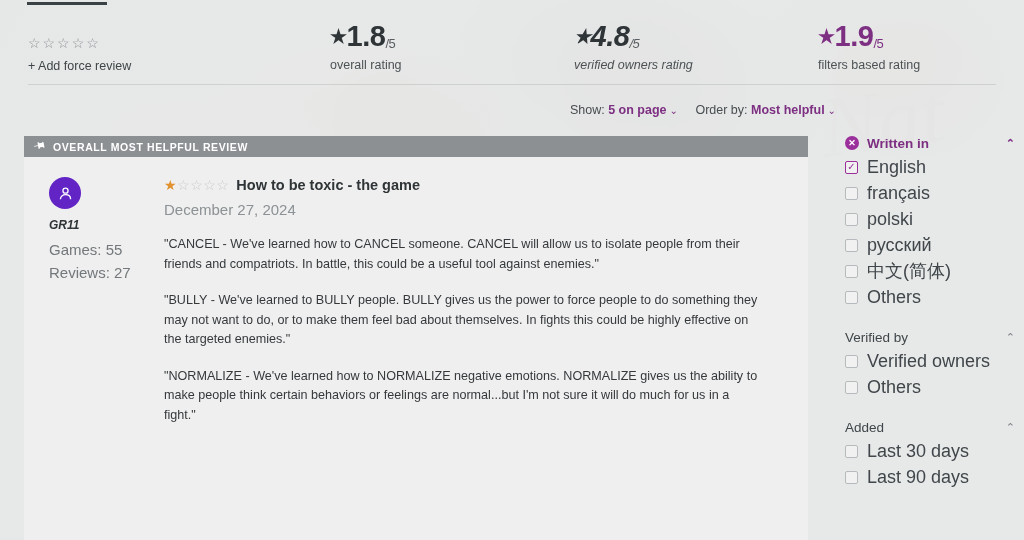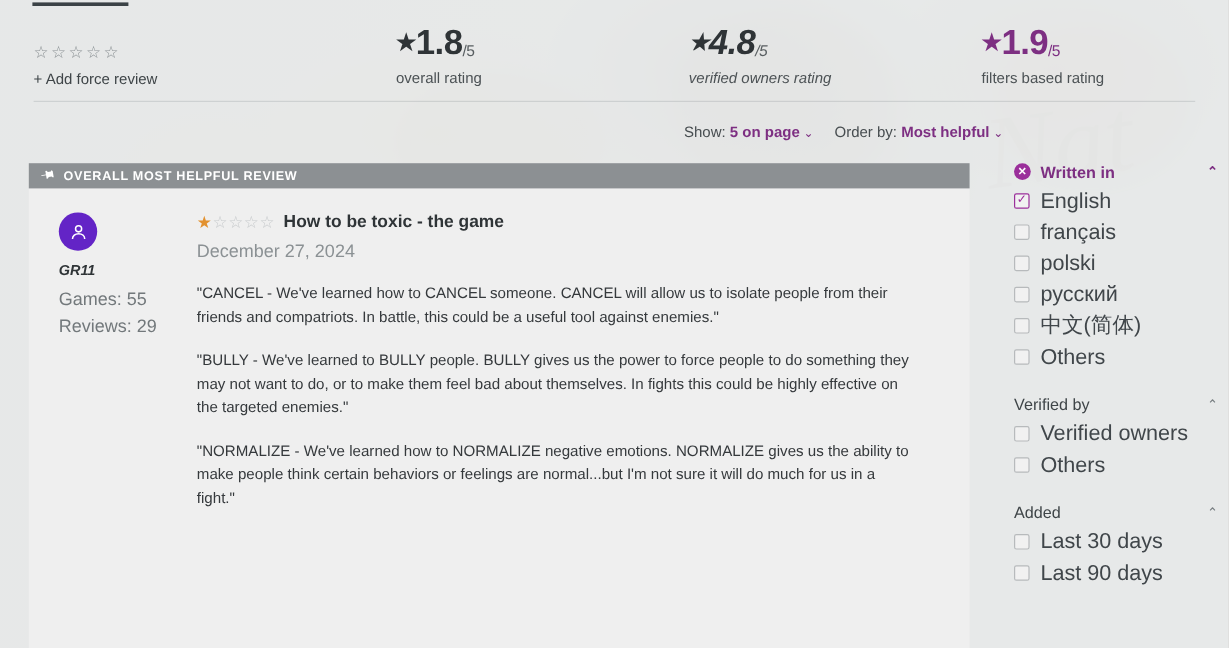--- a/index.html
+++ b/index.html
@@ -230,21 +230,21 @@
         <div class="reviewer">
           <div class="avatar">
             <svg viewBox="0 0 24 24" aria-hidden="true">
               <circle cx="12" cy="8" r="3.6" fill="none" stroke="#ffffff" stroke-width="1.8"></circle>
               <path d="M4.8 20c0-3.9 3.2-6.3 7.2-6.3s7.2 2.4 7.2 6.3" fill="none" stroke="#ffffff" stroke-width="1.8"></path>
             </svg>
           </div>
           <div class="rv-name">GR11</div>
           <div class="rv-meta">
             <div>Games: 55</div>
-            <div>Reviews: 29</div>
+            <div>Reviews: 27</div>
           </div>
         </div>
 
         <div class="review">
           <div class="rv-title-row">
             <span class="rv-stars" id="review-stars"><span class="f">★</span><span class="e">☆</span><span class="e">☆</span><span class="e">☆</span><span class="e">☆</span></span>
             <span class="rv-title">How to be toxic - the game</span>
           </div>
           <div class="rv-date">December 27, 2024</div>
 

